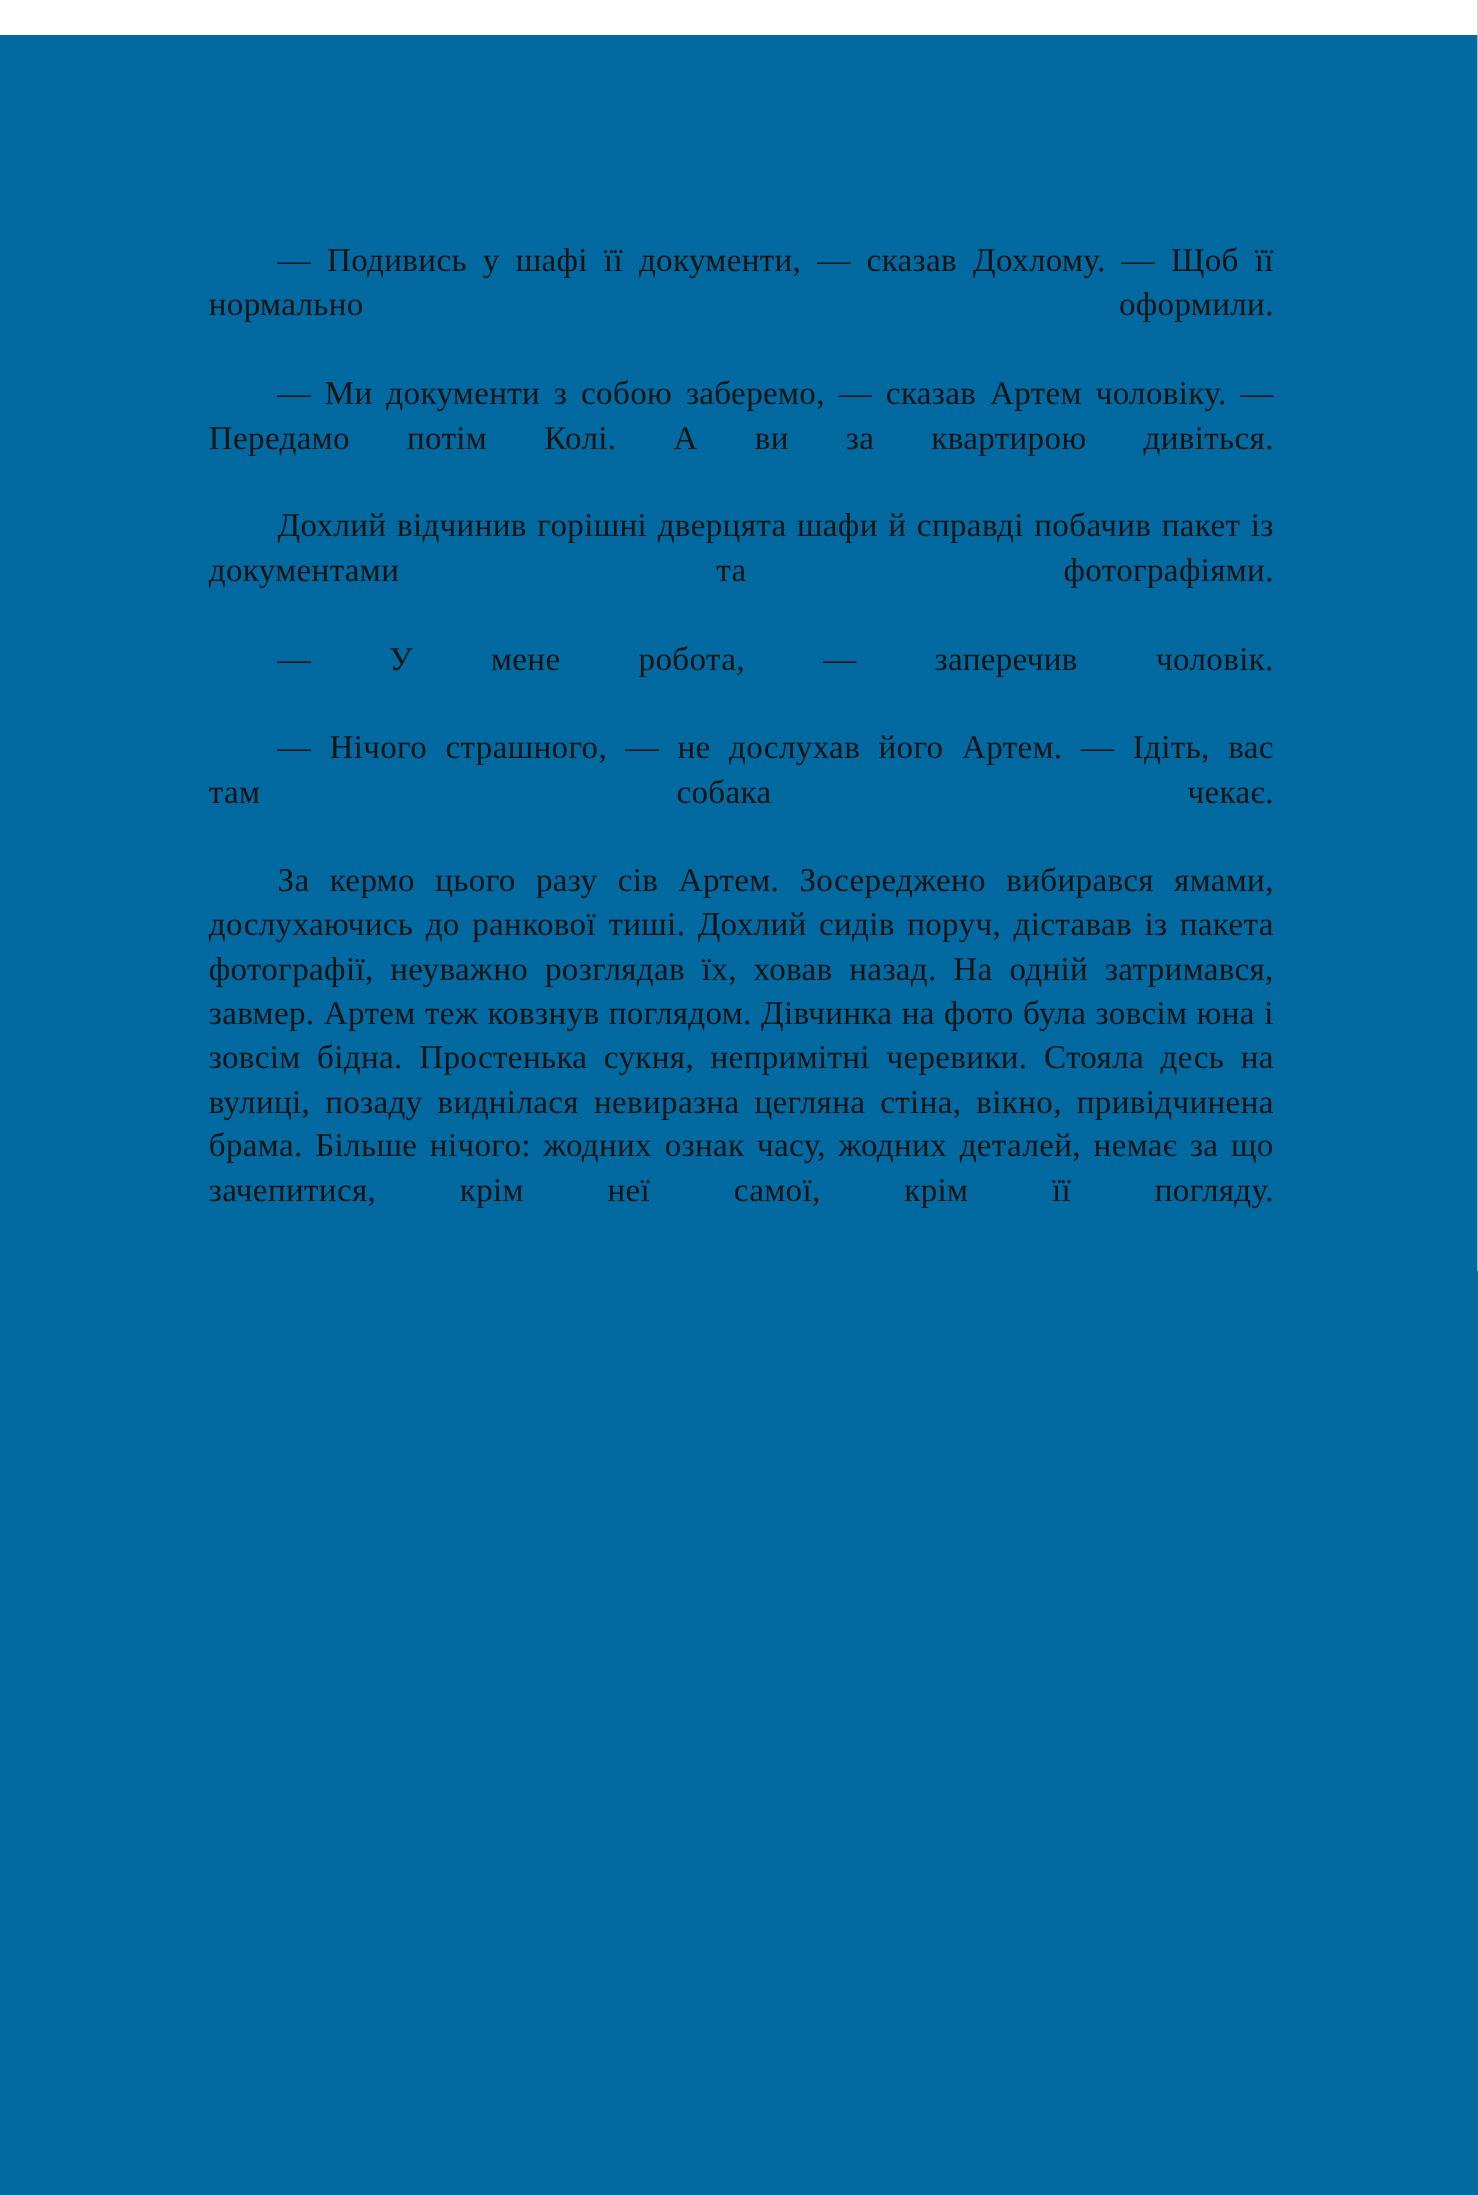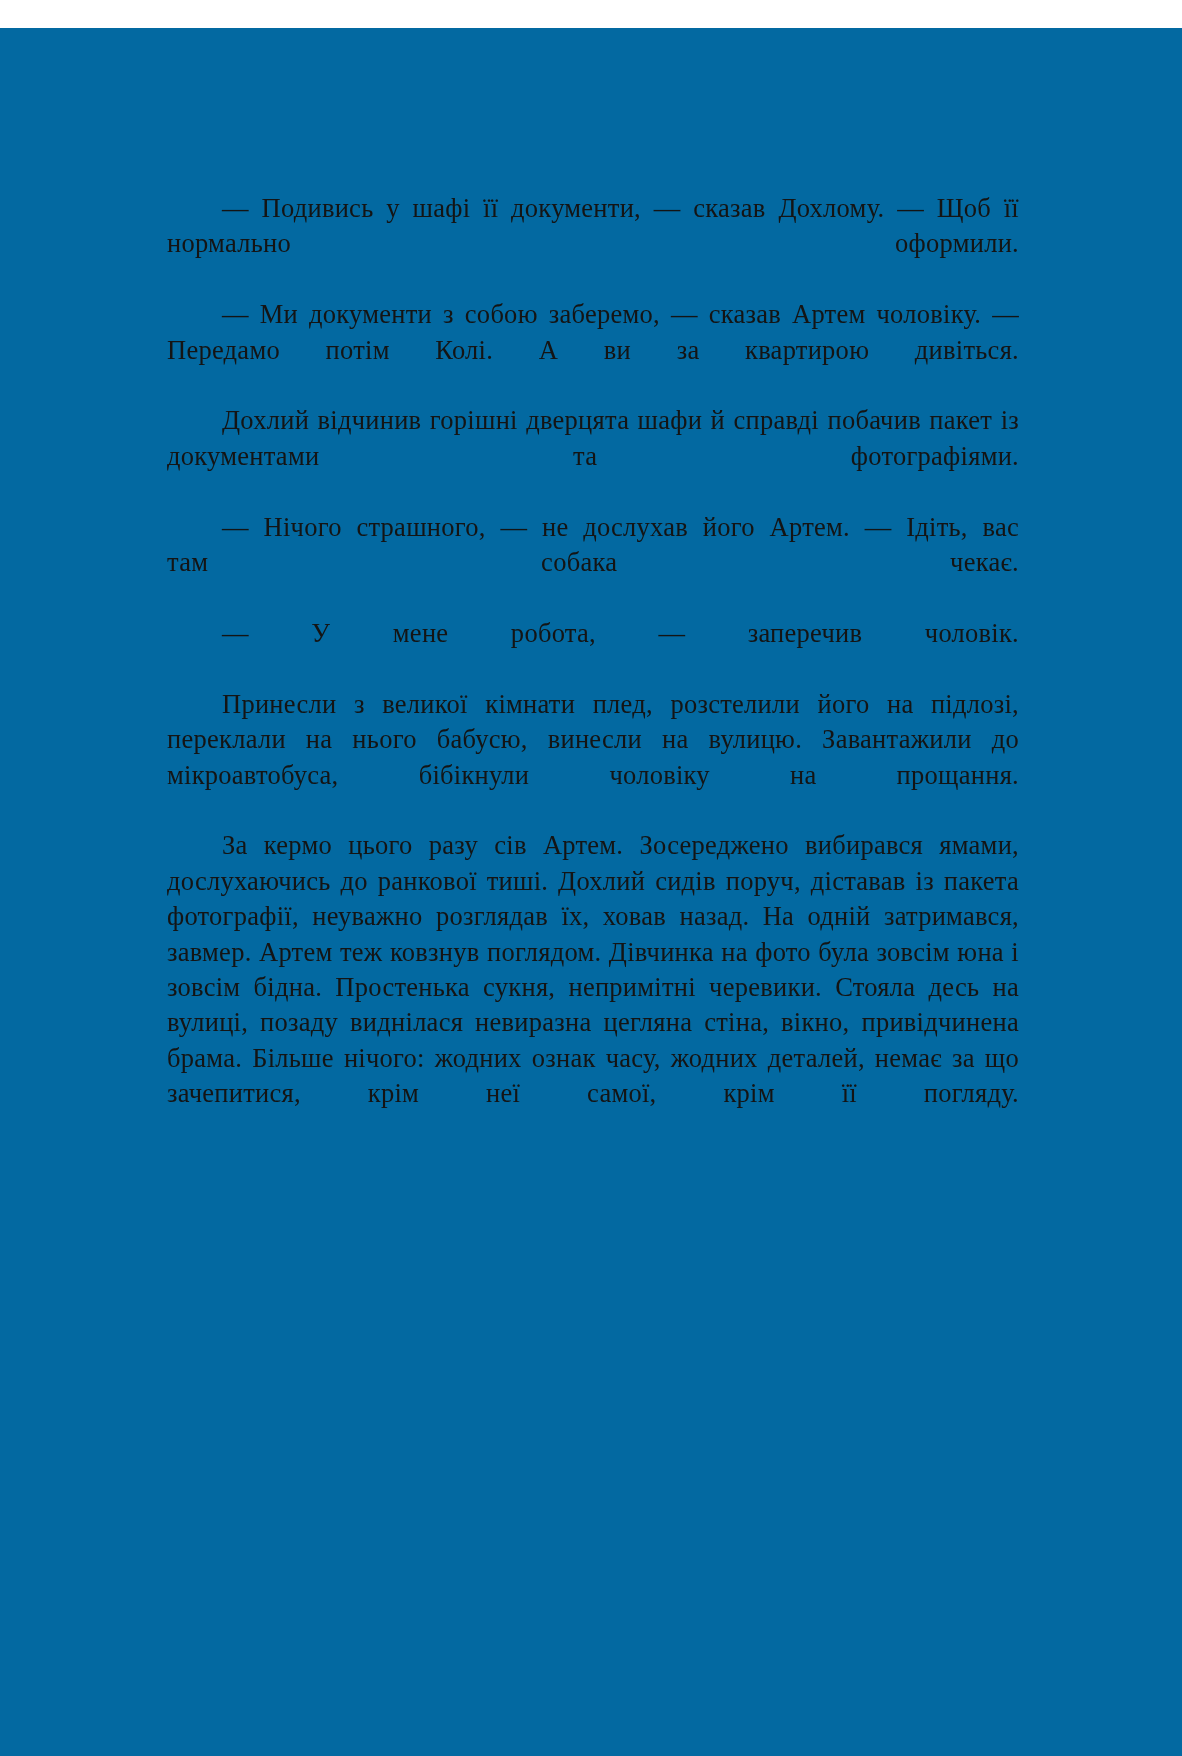--- a/index.html
+++ b/index.html
@@ -58,19 +58,18 @@
 </style>
 </head>
 <body>
 
 <div class="page">
   <div class="text-block">
 
     <p class="para">— Подивись у шафі її документи, — сказав Дохлому. — Щоб її нормально оформили.</p>
     <p class="para">— Ми документи з собою заберемо, — сказав Артем чоловіку. — Передамо потім Колі. А ви за квартирою дивіться.</p>
     <p class="para">Дохлий відчинив горішні дверцята шафи й справді побачив пакет із документами та фотографіями.</p>
+    <p class="para">— У мене робота, — заперечив чоловік.</p>
     <p class="para looser">— Нічого страшного, — не дослухав його Артем. — Ідіть, вас там собака чекає.</p>
-    <p class="para">— У мене робота, — заперечив чоловік.</p>
-    <p class="para">Принесли з великої кімнати плед, розстелили його на підлозі, переклали на нього бабусю, винесли на вулицю. Завантажили до мікроавтобуса, бібікнули чоловіку на прощання.</p>
     <p class="para">За кермо цього разу сів Артем. Зосереджено вибирався ямами, дослухаючись до ранкової тиші. Дохлий сидів поруч, діставав із пакета фотографії, неуважно розглядав їх, ховав назад. На одній затримався, завмер. Артем теж ковзнув поглядом. Дівчинка на фото була зовсім юна і зовсім бідна. Простенька сукня, непримітні черевики. Стояла десь на вулиці, позаду виднілася невиразна цегляна стіна, вікно, привідчинена брама. Більше нічого: жодних ознак часу, жодних деталей, немає за що зачепитися, крім неї самої, крім її погляду.</p>
 
   </div>
 </div>
 
 </body></html>

